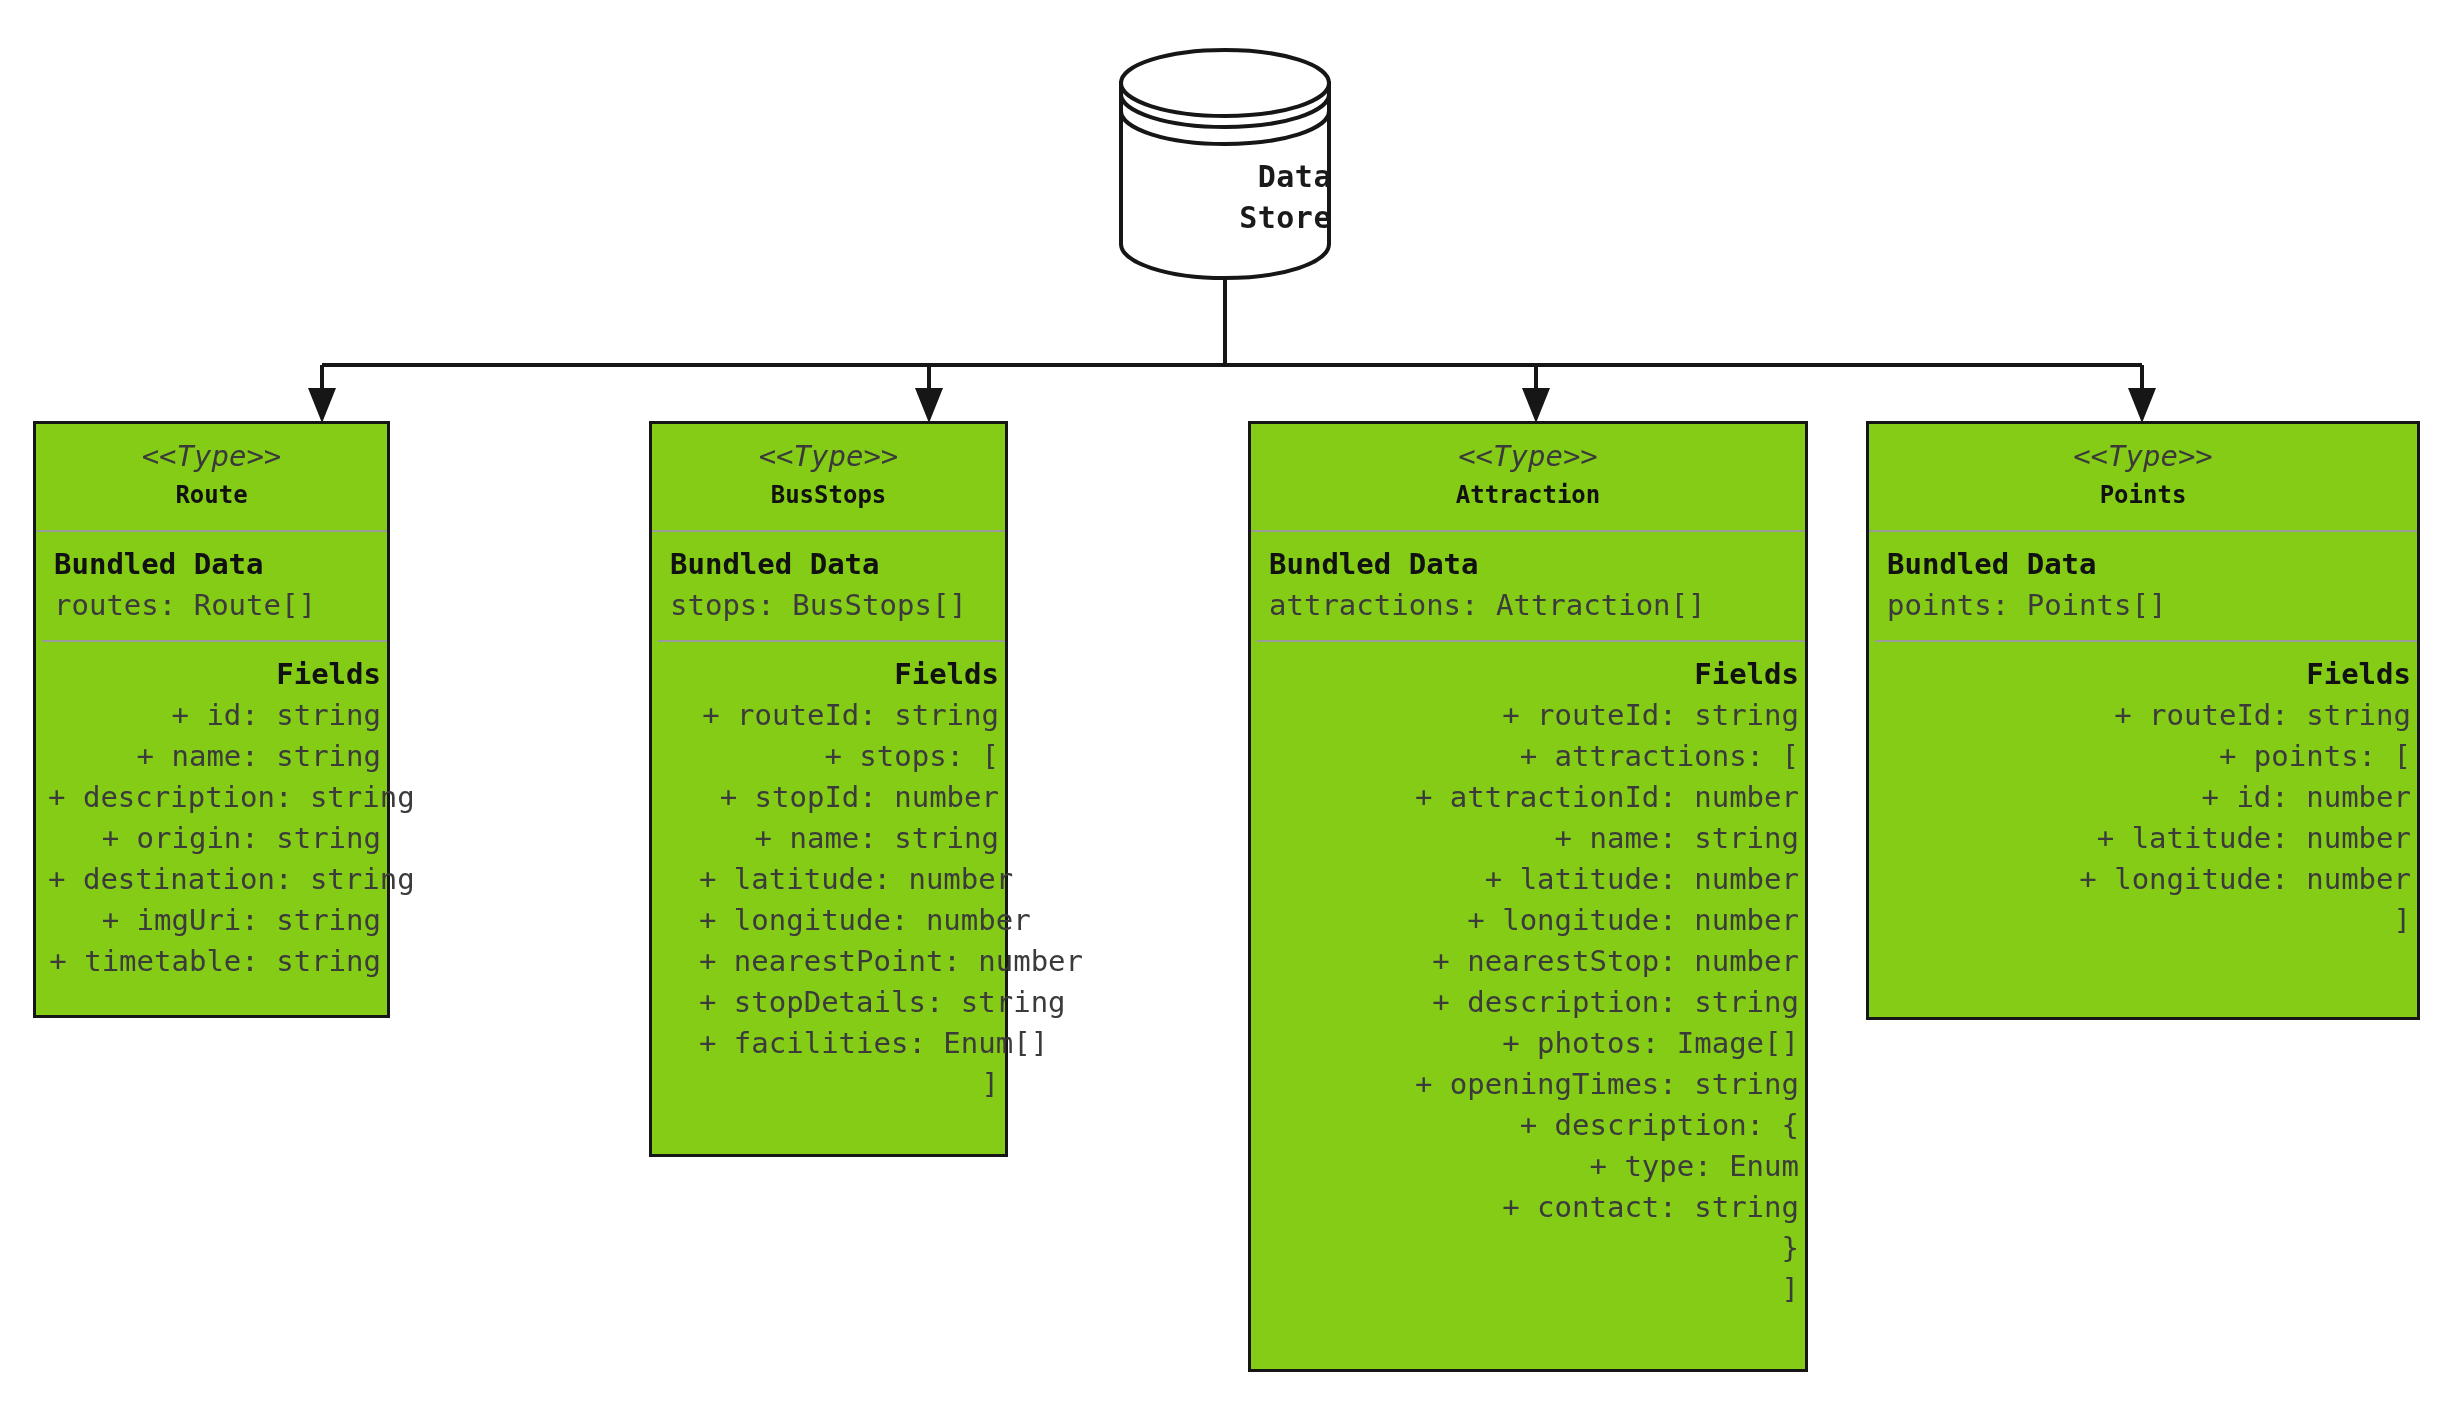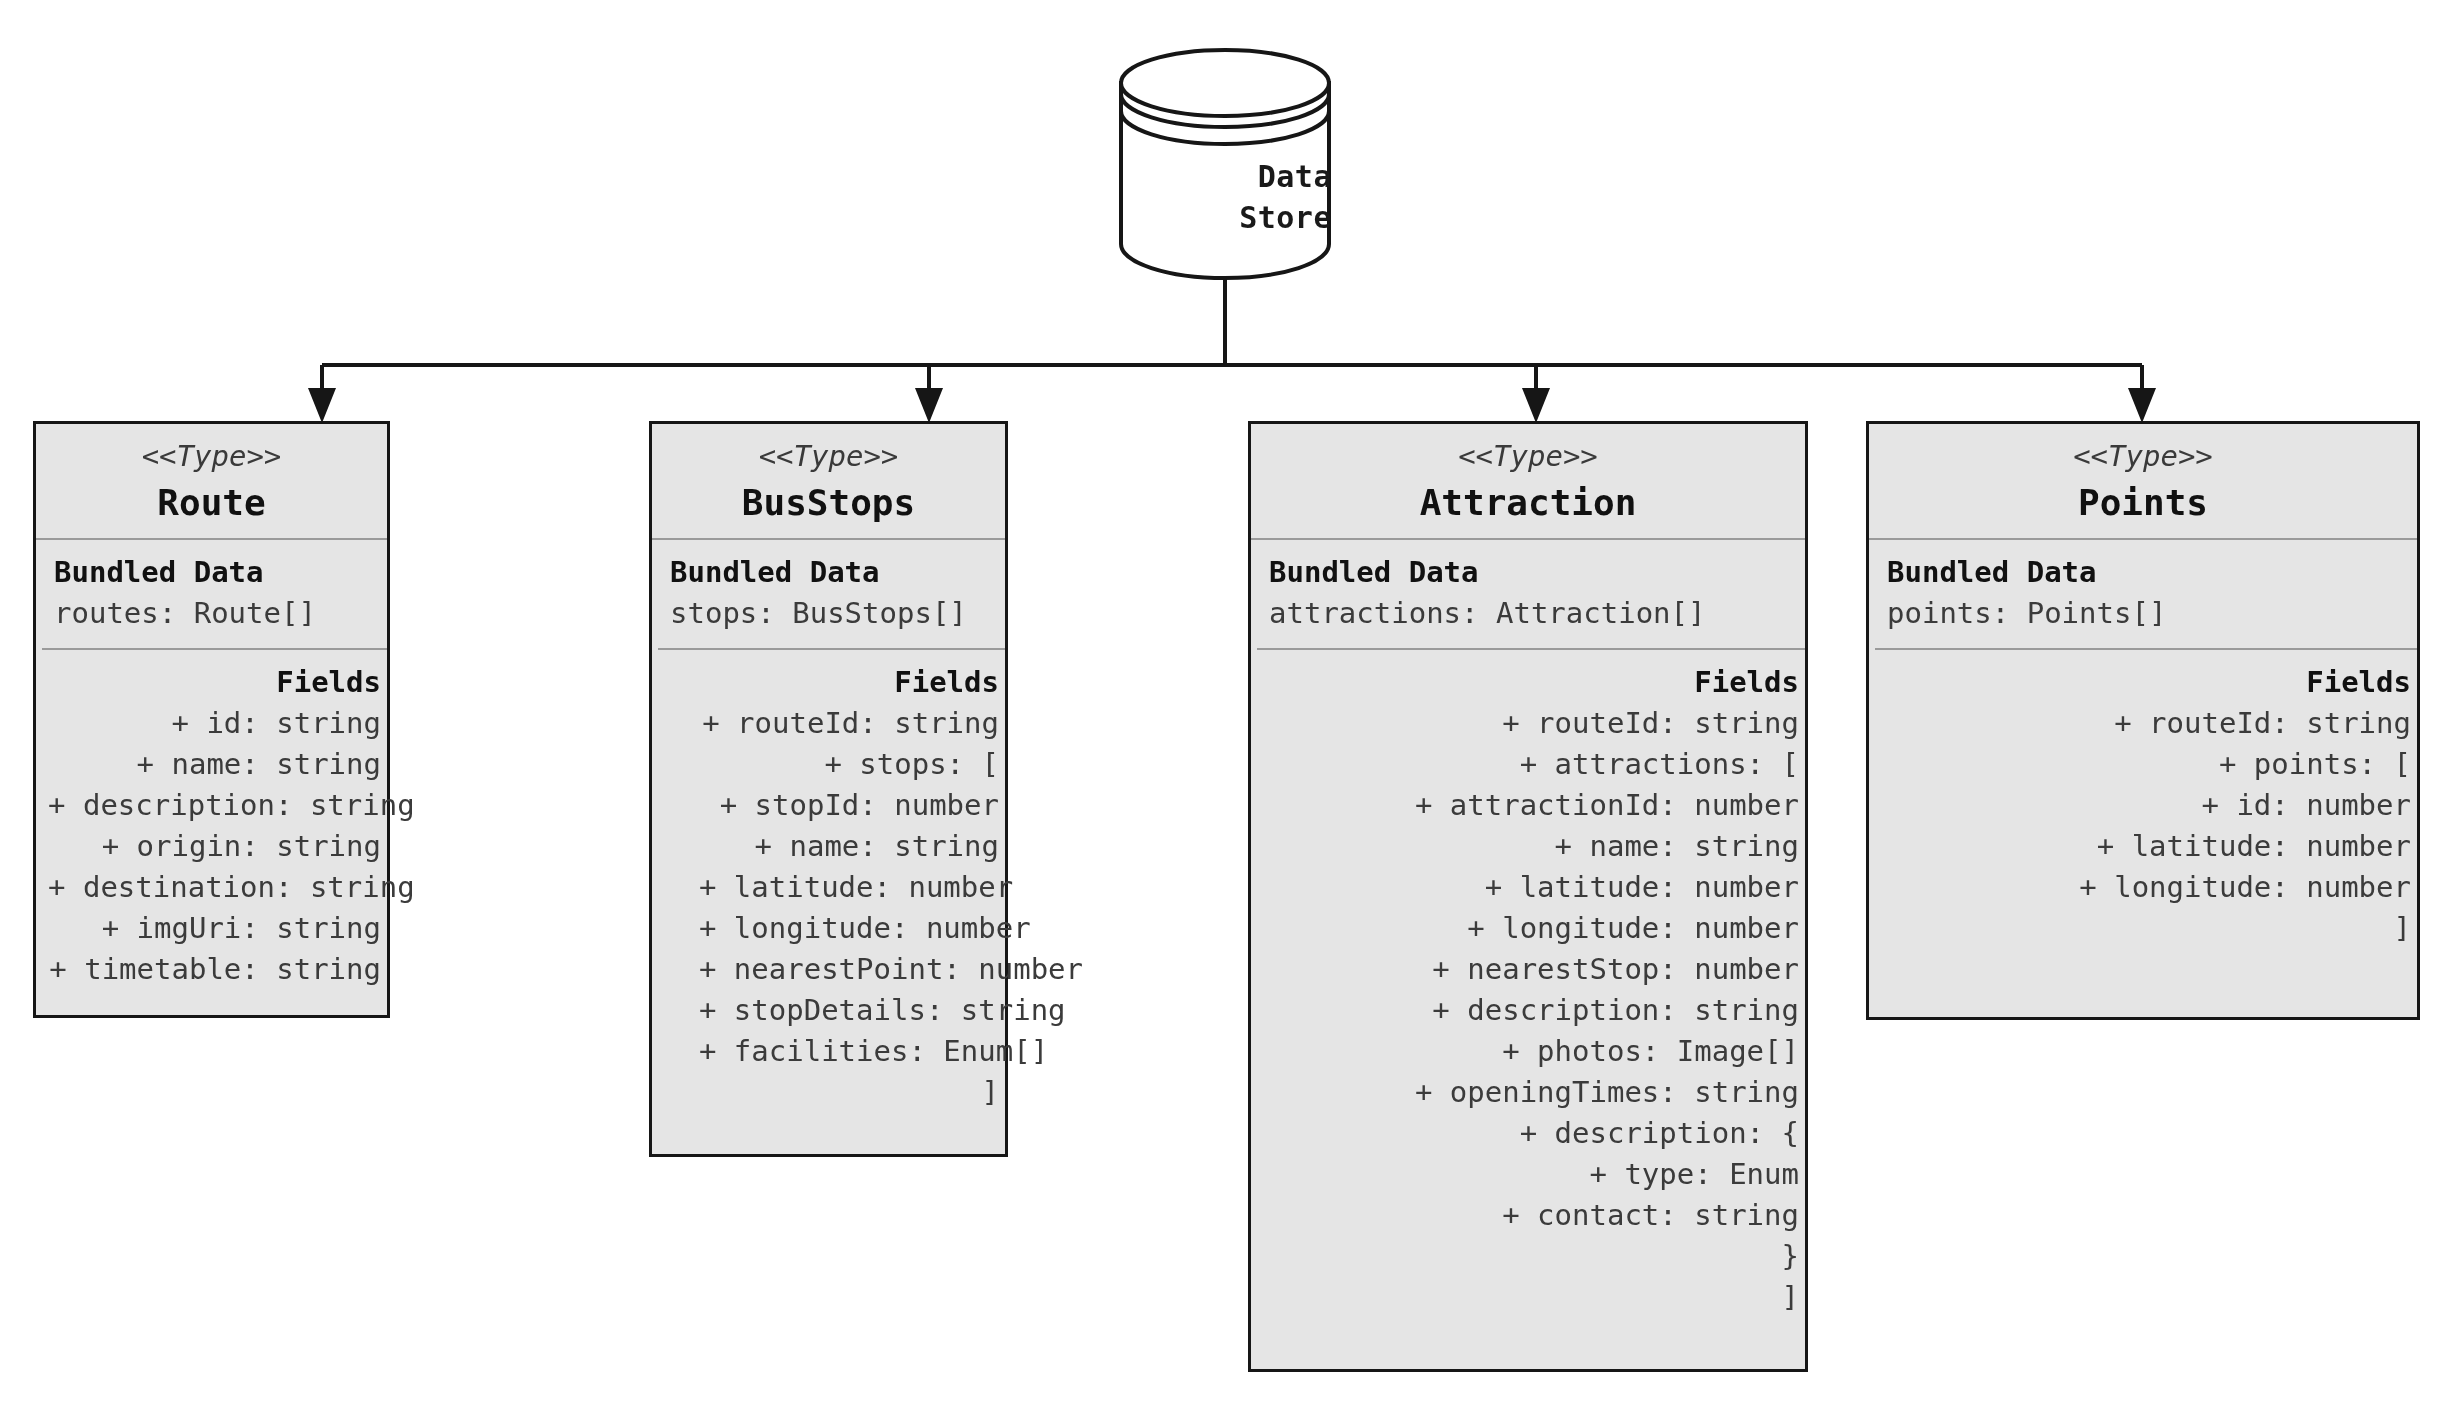--- a/index.html
+++ b/index.html
@@ -53,42 +53,42 @@
     font-weight: bold;
     line-height: 41px;
     letter-spacing: 0.5px;
   }
 
   
   .klass {
     position: absolute;
     box-sizing: border-box;
     border: 3px solid #161616;
-    background: #e5e5e5;
+    background: #84cc16;
   }
   .k-header {
     box-sizing: border-box;
     padding: 14px 10px 16px 10px;
     text-align: center;
     border-bottom: 2px solid #9a9a9a;
   }
   .k-stereotype {
     font-size: 29px;
     font-style: italic;
     color: #3a3a3a;
     line-height: 36px;
     white-space: nowrap;
   }
   .k-name {
-    font-size: 36px;
+    font-size: 24px;
     font-weight: bold;
     line-height: 38px;
     color: #111111;
     white-space: nowrap;
-    margin-top: 10px;
+    margin-top: 2px;
   }
   .k-section {
     box-sizing: border-box;
     padding: 12px 6px 14px 12px;
   }
   .k-bundled {
     border-bottom: 2px solid #9a9a9a;
     margin-left: 6px;
   }
   .k-title {

